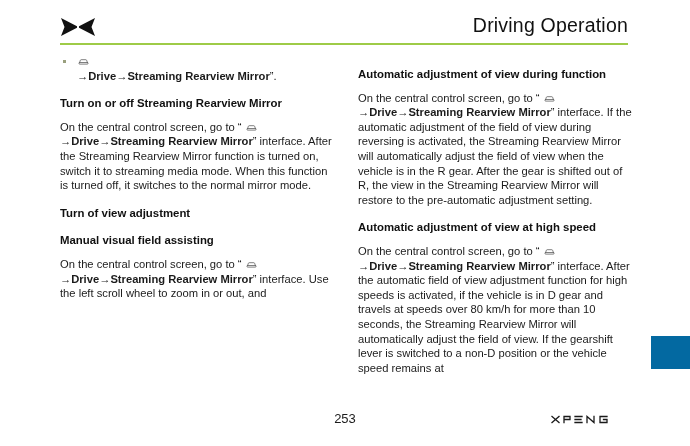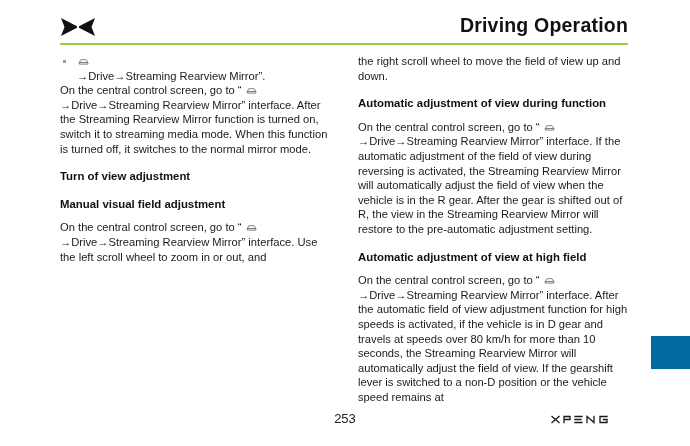--- a/index.html
+++ b/index.html
@@ -36,21 +36,21 @@
     left: 0;
     top: 2px;
     width: 36px;
     height: 22px;
   }
   .chapter-title {
     position: absolute;
     right: 0;
     top: 0;
     font-size: 19.5px;
-    font-weight: bold;
+    font-weight: normal;
     letter-spacing: 0.2px;
     color: #111111;
     white-space: nowrap;
   }
   .header-rule {
     position: absolute;
     left: 60px;
     top: 42.5px;
     width: 568px;
     height: 2.2px;
@@ -90,21 +90,21 @@
   }
   .bullet .dot {
     position: absolute;
     left: 3px;
     top: 6px;
     width: 2.6px;
     height: 2.6px;
     background: #9aa07e;
   }
 
-  b { font-weight: normal; margin-top: 48px; }
+  b { font-weight: bold; margin-top: 48px; }
 
   
   .car-icon {
     display: inline-block;
     width: 11px;
     height: 9px;
     vertical-align: -1px;
     margin: 0 1px;
   }
 
@@ -164,55 +164,55 @@
 
   <div class="col col-left">
 
     <p class="body bullet">
       <span class="dot"></span><span class="car-icon"><svg viewBox="0 0 22 18" width="11" height="9" aria-hidden="true">
             <path d="M3 11.5 L4.8 6.5 Q5.2 5.4 6.4 5.4 L15.6 5.4 Q16.8 5.4 17.2 6.5 L19 11.5" fill="none" stroke="#555" stroke-width="1.5" stroke-linecap="round"></path>
             <rect x="2" y="11" width="18" height="3.2" rx="1.1" fill="none" stroke="#555" stroke-width="1.5"></rect>
           </svg></span><br><span>→</span><b>Drive</b><span>→</span><b>Streaming Rearview Mirror</b><span>”.</span>
     </p>
 
+    <h3 class="sub">Turn on or off Streaming Rearview Mirror</h3>
 
     <p class="body">
       <span>On the central control screen, go to “ </span><span class="car-icon"><svg viewBox="0 0 22 18" width="11" height="9" aria-hidden="true">
             <path d="M3 11.5 L4.8 6.5 Q5.2 5.4 6.4 5.4 L15.6 5.4 Q16.8 5.4 17.2 6.5 L19 11.5" fill="none" stroke="#555" stroke-width="1.5" stroke-linecap="round"></path>
             <rect x="2" y="11" width="18" height="3.2" rx="1.1" fill="none" stroke="#555" stroke-width="1.5"></rect>
           </svg></span><br><span>→</span><b>Drive</b><span>→</span><b>Streaming Rearview Mirror</b><span>” interface. After the Streaming Rearview Mirror function is turned on, switch it to streaming media mode. When this function is turned off, it switches to the normal mirror mode.</span>
     </p>
 
     <h3 class="sub">Turn of view adjustment</h3>
 
 
-    <h3 class="sub">Manual visual field adjustment</h3>
+    <h3 class="sub">Manual visual field assisting</h3>
 
     <p class="body">
       <span>On the central control screen, go to “ </span><span class="car-icon"><svg viewBox="0 0 22 18" width="11" height="9" aria-hidden="true">
             <path d="M3 11.5 L4.8 6.5 Q5.2 5.4 6.4 5.4 L15.6 5.4 Q16.8 5.4 17.2 6.5 L19 11.5" fill="none" stroke="#555" stroke-width="1.5" stroke-linecap="round"></path>
             <rect x="2" y="11" width="18" height="3.2" rx="1.1" fill="none" stroke="#555" stroke-width="1.5"></rect>
           </svg></span><br><span>→</span><b>Drive</b><span>→</span><b>Streaming Rearview Mirror</b><span>” interface. Use the left scroll wheel to zoom in or out, and</span>
     </p>
   </div>
 
   <div class="col col-right">
 
-    <p class="body">the right scroll wheel to move the field of view up and down.</p>
 
     <h3 class="sub">Automatic adjustment of view during function</h3>
 
     <p class="body">
       <span>On the central control screen, go to “ </span><span class="car-icon"><svg viewBox="0 0 22 18" width="11" height="9" aria-hidden="true">
             <path d="M3 11.5 L4.8 6.5 Q5.2 5.4 6.4 5.4 L15.6 5.4 Q16.8 5.4 17.2 6.5 L19 11.5" fill="none" stroke="#555" stroke-width="1.5" stroke-linecap="round"></path>
             <rect x="2" y="11" width="18" height="3.2" rx="1.1" fill="none" stroke="#555" stroke-width="1.5"></rect>
           </svg></span><br><span>→</span><b>Drive</b><span>→</span><b>Streaming Rearview Mirror</b><span>” interface. If the automatic adjustment of the field of view during reversing is activated, the Streaming Rearview Mirror will automatically adjust the field of view when the vehicle is in the R gear. After the gear is shifted out of R, the view in the Streaming Rearview Mirror will restore to the pre-automatic adjustment setting.</span>
     </p>
 
-    <h3 class="sub">Automatic adjustment of view at high field</h3>
+    <h3 class="sub">Automatic adjustment of view at high speed</h3>
 
     <p class="body">
       <span>On the central control screen, go to “ </span><span class="car-icon"><svg viewBox="0 0 22 18" width="11" height="9" aria-hidden="true">
             <path d="M3 11.5 L4.8 6.5 Q5.2 5.4 6.4 5.4 L15.6 5.4 Q16.8 5.4 17.2 6.5 L19 11.5" fill="none" stroke="#555" stroke-width="1.5" stroke-linecap="round"></path>
             <rect x="2" y="11" width="18" height="3.2" rx="1.1" fill="none" stroke="#555" stroke-width="1.5"></rect>
           </svg></span><br><span>→</span><b>Drive</b><span>→</span><b>Streaming Rearview Mirror</b><span>” interface. After the automatic field of view adjustment function for high speeds is activated, if the vehicle is in D gear and travels at speeds over 80 km/h for more than 10 seconds, the Streaming Rearview Mirror will automatically adjust the field of view. If the gearshift lever is switched to a non-D position or the vehicle speed remains at</span>
     </p>
   </div>
 
   <div class="page-number">253</div>

